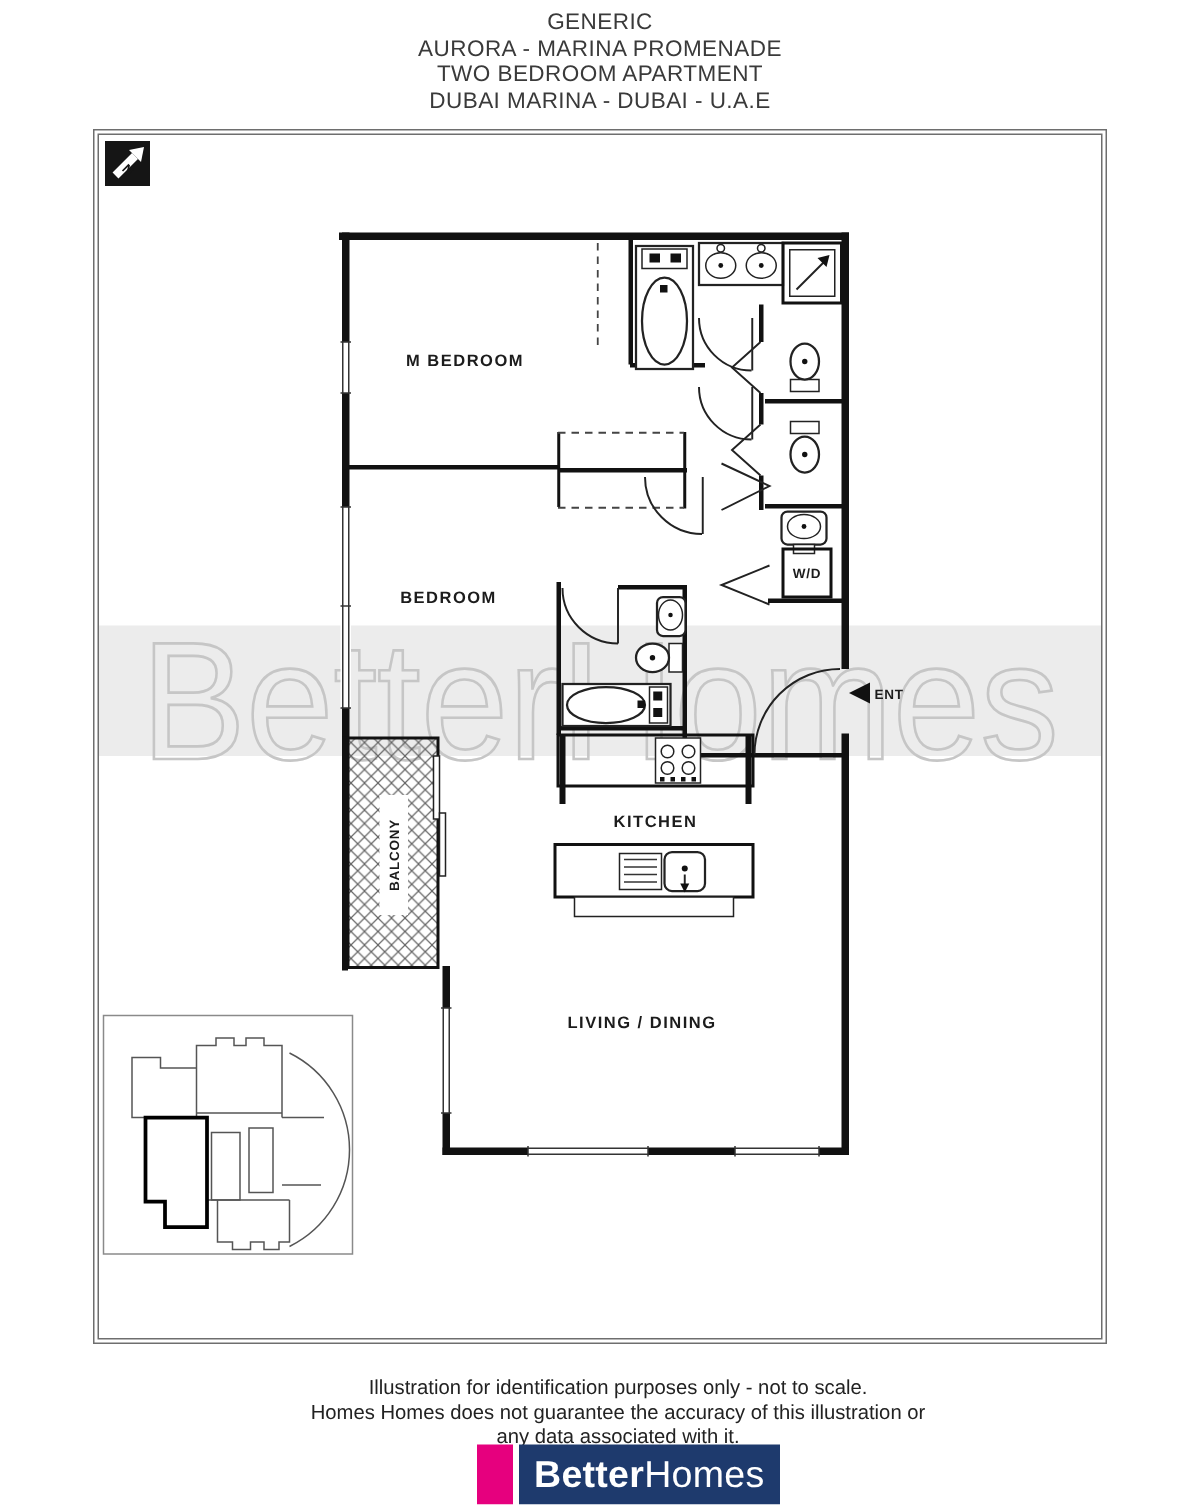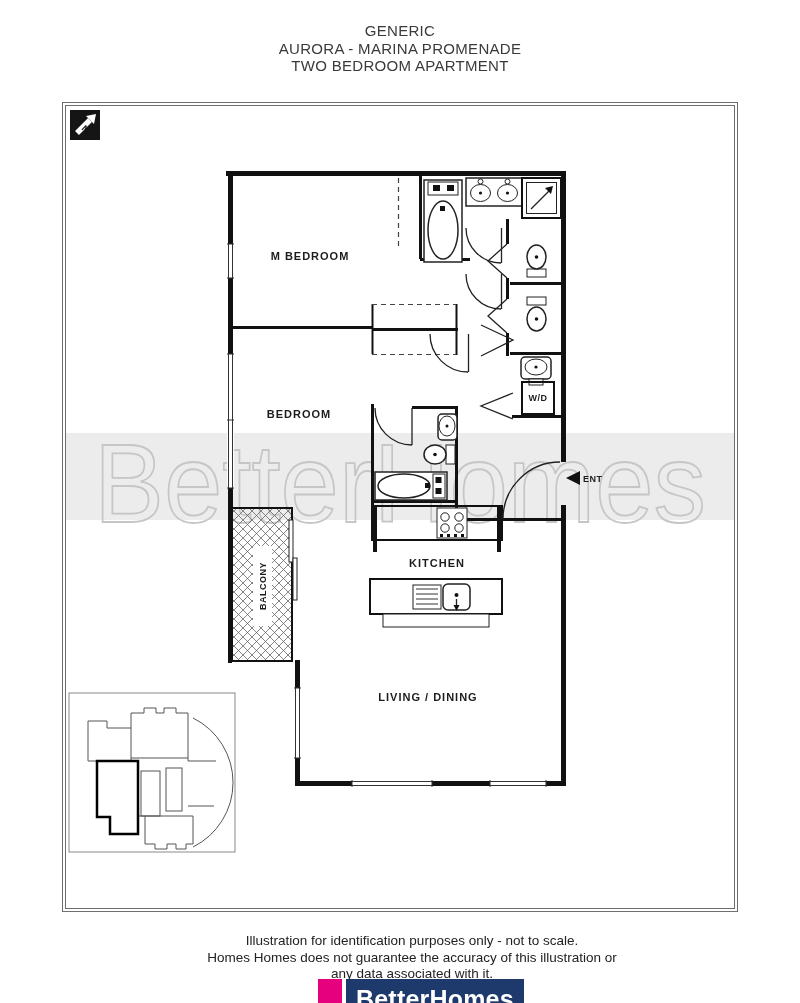--- a/index.html
+++ b/index.html
@@ -1,18 +1,18 @@
 <!DOCTYPE html>
 <html><head>
 <meta charset="utf-8">
 <style>
   * { margin:0; padding:0; box-sizing:border-box; }
   html,body { width:800px; height:1003px; background:#ffffff; overflow:hidden;
     font-family:"Liberation Sans", sans-serif; }
-  .page { position:relative; width:800px; height:768px; background:#fff;margin-top:16px; }
+  .page { position:relative; width:800px; height:768px; background:#fff; }
 
   
   .header { position:absolute; top:6px; left:0; width:100%; text-align:center;
     font-size:15px; line-height:17.5px; color:#3a3a3a; letter-spacing:.3px; }
 
   
   .frame { position:absolute; left:62px; top:86px; width:676px; height:810px;
     border:1px solid #6e6e6e; }
   .frame-inner { position:absolute; inset:2px; border:1px solid #6e6e6e; }
 
@@ -38,31 +38,32 @@
                fill:none; stroke:#c6c6c6; stroke-width:1.8px; }
 
   
   .disclaimer { position:absolute; top:917px; left:12px; width:100%; text-align:center;
     font-size:13.5px; line-height:16.5px; color:#222; }
   .logo { position:absolute; left:318px; top:963px; height:40px; display:flex; }
   .logo-pink { width:24px; height:40px; }
   .logo-gap { width:4px; height:40px; background:#fff; }
   .logo-navy { height:40px; padding:0 10px; display:flex; align-items:center; justify-content:center; }
   .logo-navy .b { color:#fff; font-size:25px; font-weight:bold; letter-spacing:.2px; }
-  .logo-navy .h { color:#fff; font-size:25px; font-weight:bold; letter-spacing:.2px; }
+  .logo-navy .h { color:#fff; font-size:25px; font-weight:normal; letter-spacing:.2px; }
 </style>
 </head>
 <body>
 
 <div class="page">
 
   <div class="header">
     <div>GENERIC</div>
     <div>AURORA - MARINA PROMENADE</div>
     <div>TWO BEDROOM APARTMENT</div>
+    <div>DUBAI MARINA - DUBAI - U.A.E</div>
   </div>
 
   <div class="frame">
     <div class="frame-inner"></div>
   </div>
 
   <svg class="plan-svg" viewBox="0 0 800 1003">
 
     <defs>
       <pattern id="hatch" width="9" height="9" patternUnits="userSpaceOnUse">

